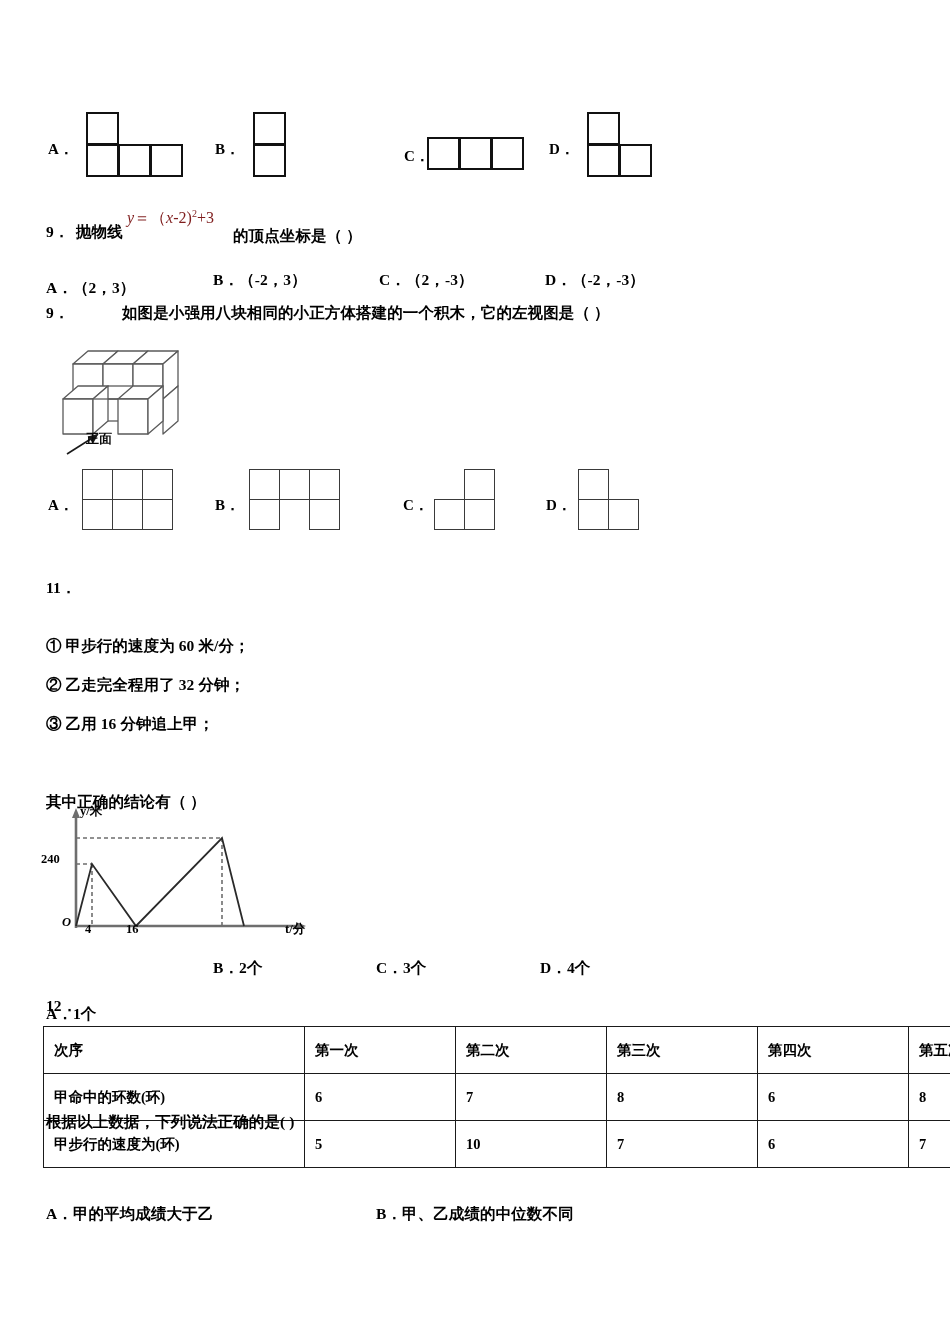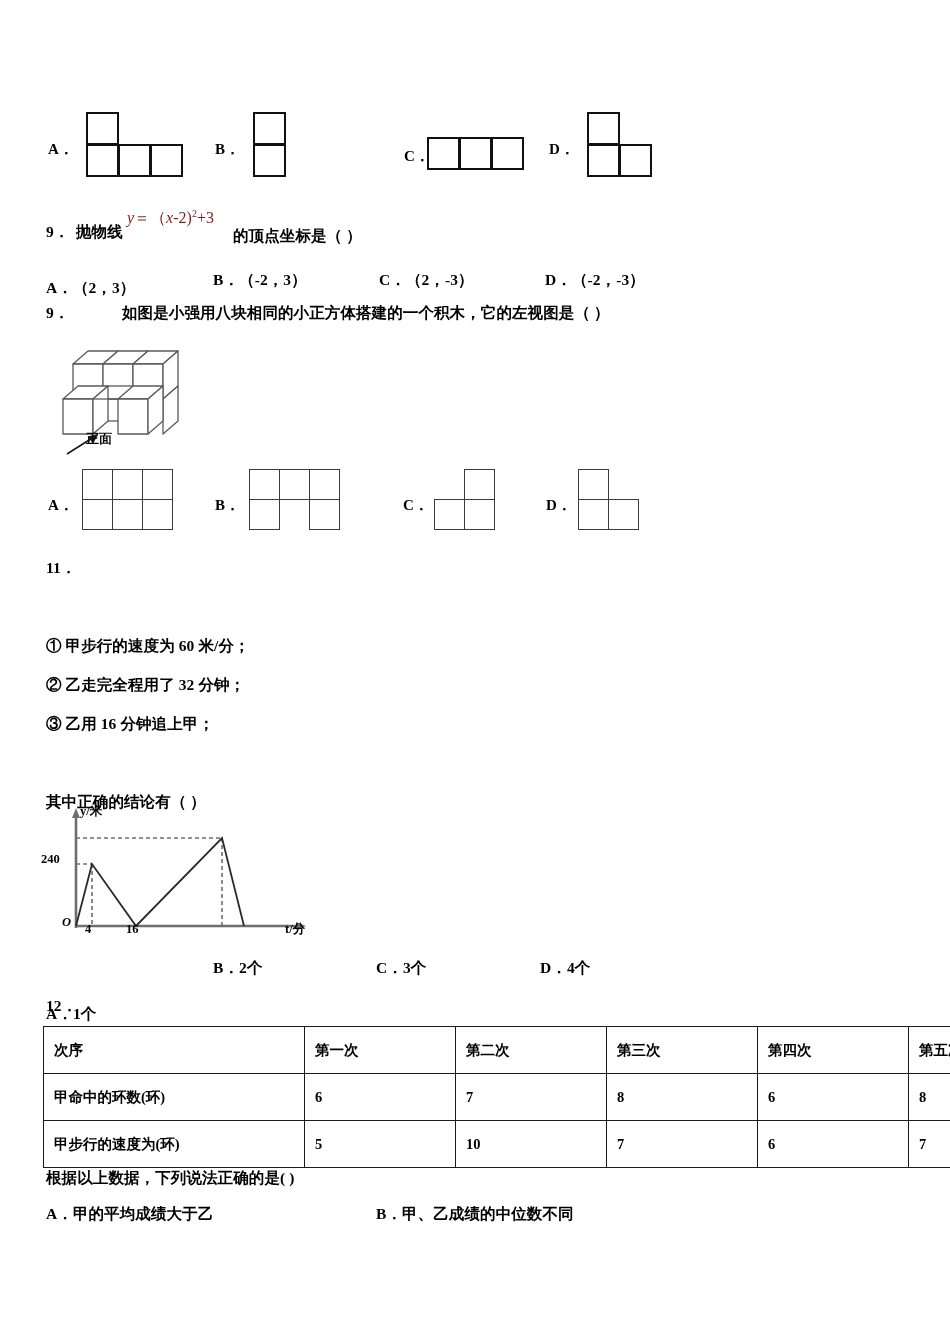--- a/index.html
+++ b/index.html
@@ -226,21 +226,21 @@
     <div class="cell" style="left:30px; top:30px; width:31px; height:31px;"></div>
   </div>
 
   <div class="opt-label" style="left:546px; top:496px;">D．</div>
   <div class="shape" style="left:578px; top:469px; width:70px; height:66px;">
     <div class="cell" style="left:0px;  top:0px;  width:31px; height:31px;"></div>
     <div class="cell" style="left:0px;  top:30px; width:31px; height:31px;"></div>
     <div class="cell" style="left:30px; top:30px; width:31px; height:31px;"></div>
   </div>
 
-  <div class="qtext" style="left:46px; top:558px;text-align:right;">11．</div>
+  <div class="qtext" style="left:46px; top:578px;text-align:right;">11．</div>
   <div class="qtext" style="left:46px; top:636px;">① 甲步行的速度为 60 米/分；</div>
   <div class="qtext" style="left:46px; top:675px;">② 乙走完全程用了 32 分钟；</div>
   <div class="qtext" style="left:46px; top:714px;">③ 乙用 16 分钟追上甲；</div>
   <div class="qtext" style="left:46px; top:792px;">其中正确的结论有（     ）</div>
 
   <div class="chart" style="left:56px; top:800px;">
     <svg width="270" height="145" viewBox="0 0 270 145">
 
       <g stroke="#6e6e6e" stroke-width="2.6" fill="none">
         <line x1="20" y1="128" x2="20" y2="14"></line>
@@ -298,17 +298,17 @@
       <td class="c0">甲步行的速度为(环)</td>
       <td class="cx">5</td>
       <td class="cx">10</td>
       <td class="cx">7</td>
       <td class="cx">6</td>
       <td class="cx">7</td>
     </tr>
   </tbody>
     </table>
 
-  <div class="qtext" style="left:46px; top:1168px;">根据以上数据，下列说法正确的是(    )</div>
+  <div class="qtext" style="left:46px; top:1112px;">根据以上数据，下列说法正确的是(    )</div>
   <div class="qtext" style="left:46px;  top:1204px;"><span>A．</span><span>甲的平均成绩大于乙</span></div>
   <div class="qtext" style="left:376px; top:1204px;"><span>B．</span><span>甲、乙成绩的中位数不同</span></div>
 
 </div>
 
 </body></html>

